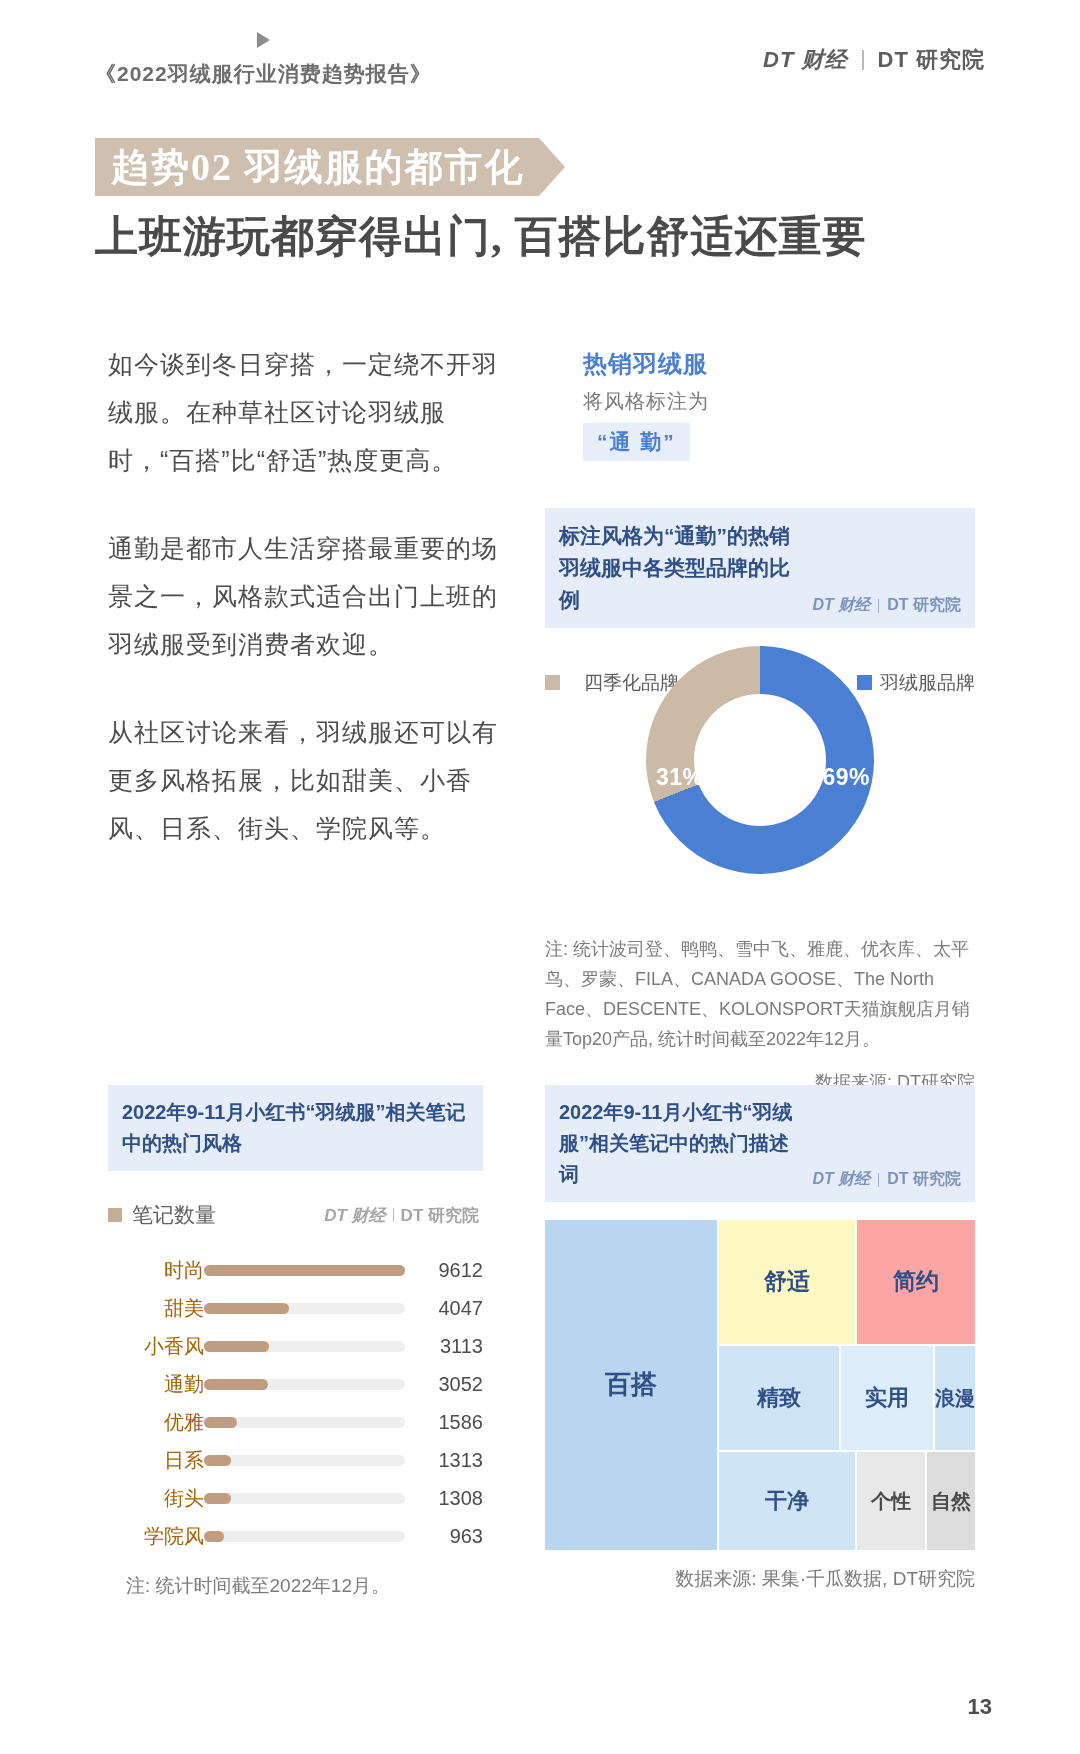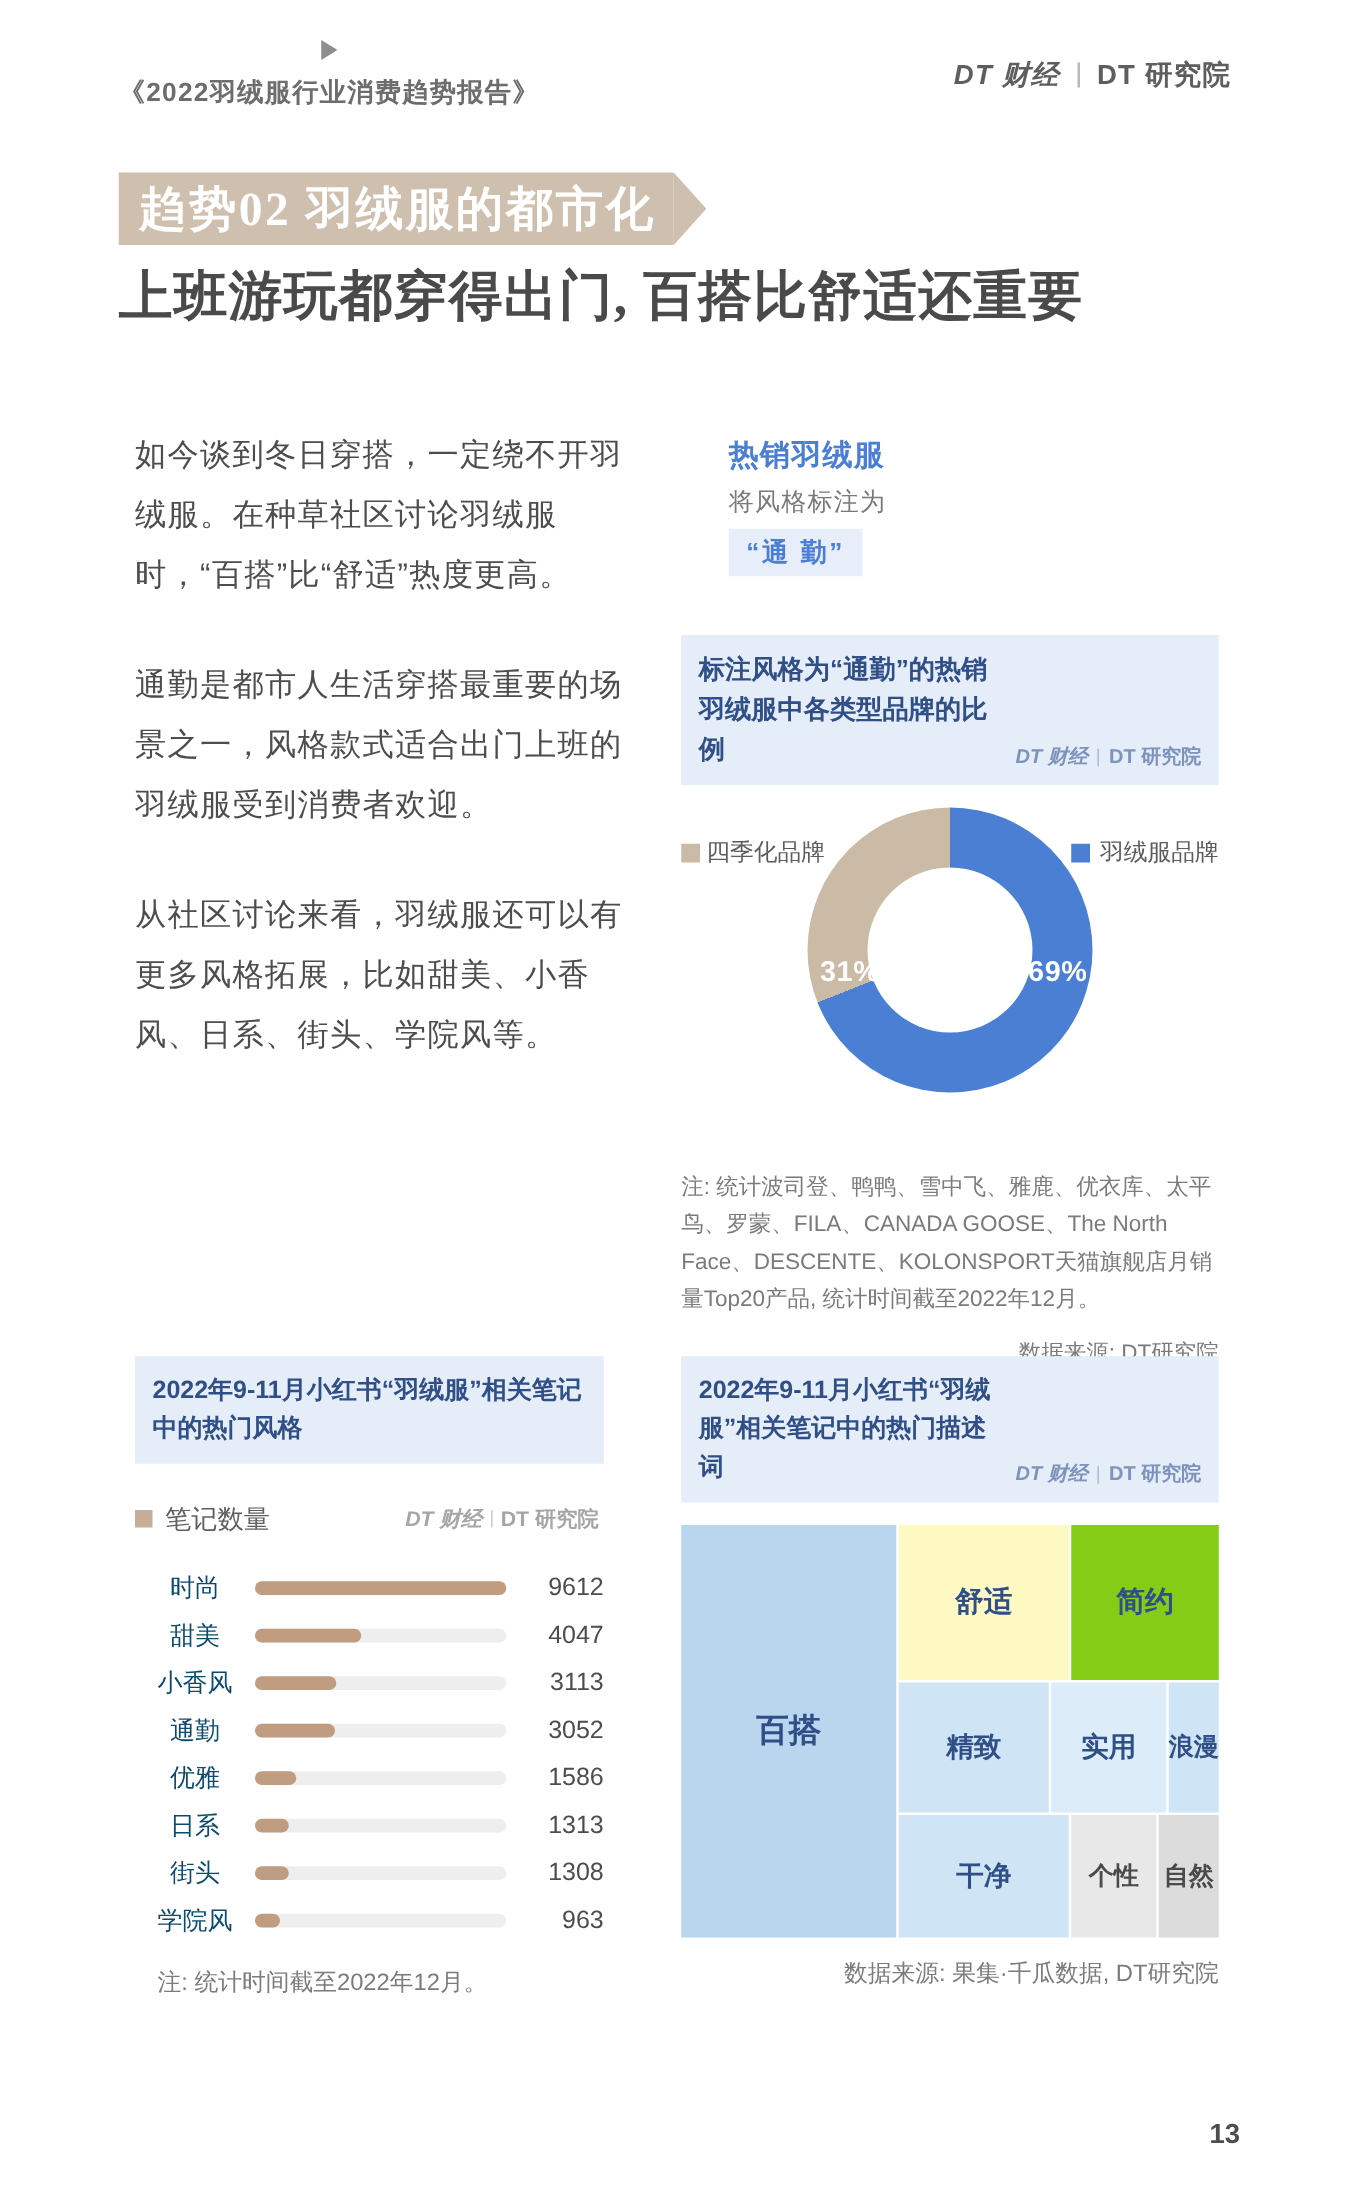--- a/index.html
+++ b/index.html
@@ -152,21 +152,21 @@
   .card-head-brand {
     display: flex; align-items: center; gap: 8px;
     flex-shrink: 0;
     align-self: flex-end;
   }
   .cb-a, .cb-b { font-size: 16px; font-weight: bold; color: #7d93bb; }
   .cb-a { font-style: italic; }
   .cb-div { width: 1px; height: 14px; background: #9fb0cf; }
 
   .donut-body { position: relative; height: 300px; }
-  .legend-l { position: absolute; left: 0; top: 42px; display: flex; gap: 5px; }
+  .legend-l { position: absolute; left: 0; top: 42px; display: flex; gap: 24px; }
   .legend-r { position: absolute; right: 0; top: 42px; display: flex; gap: 8px; }
   .lg-sq { width: 15px; height: 15px; margin-top: 5px; flex-shrink: 0; }
   .lg-sq.tan { background: #cbbba6; }
   .lg-sq.blue { background: #4a7fd4; }
   .lg-txt { font-size: 19px; line-height: 26px; color: #5c5c5c; }
 
   .donut-holder {
     position: absolute; left: 50%; top: 18px;
     transform: translateX(-50%);
     width: 228px; height: 228px;
@@ -231,22 +231,22 @@
   .bl-brand .cb-div { background: #bdbdbd; }
 
   .bars { margin-top: 22px; }
   .bar-row {
     display: flex; align-items: center;
     height: 38px;
   }
   .bar-name {
     width: 96px;
     font-size: 20px;
-    color: #0c4a6e;
-    text-align: center;
+    color: #a16207;
+    text-align: right;
   }
   .bar-track {
     flex: 1;
     height: 11px;
     background: #eeeeee;
     border-radius: 6px;
     position: relative;
     margin-right: 10px;
   }
   .bar-fill {
@@ -292,21 +292,21 @@
   .tm-cell {
     position: absolute;
     display: flex; align-items: center; justify-content: center;
     color: #2f4f86;
     font-weight: bold;
     text-align: center;
     line-height: 1.2;
   }
   .tm-baida { left: 0; top: 0; width: 172px; height: 330px; background: #b9d6ee; font-size: 26px; }
   .tm-shushi { left: 174px; top: 0; width: 136px; height: 124px; background: #fef9c3; font-size: 23px; }
-  .tm-jianyue { left: 312px; top: 0; width: 118px; height: 124px; background: #84cc16; font-size: 23px; }
+  .tm-jianyue { left: 312px; top: 0; width: 118px; height: 124px; background: #fca5a5; font-size: 23px; }
   .tm-jingzhi { left: 174px; top: 126px; width: 120px; height: 104px; background: #cfe4f4; font-size: 22px; }
   .tm-shiyong { left: 296px; top: 126px; width: 92px; height: 104px; background: #dcecf8; font-size: 22px; }
   .tm-langman { left: 390px; top: 126px; width: 40px; height: 104px; background: #cfe4f4; font-size: 20px; }
   .tm-ganjing { left: 174px; top: 232px; width: 136px; height: 98px; background: #cfe4f4; font-size: 22px; }
   .tm-gexing { left: 312px; top: 232px; width: 68px; height: 98px; background: #e8e8e8; color: #4a4a4a; font-size: 20px; }
   .tm-ziran { left: 382px; top: 232px; width: 48px; height: 98px; background: #dcdcdc; color: #4a4a4a; font-size: 20px; }
   .tm-langman span { display: block; }
 
   .tree-src {
     margin-top: 16px;

